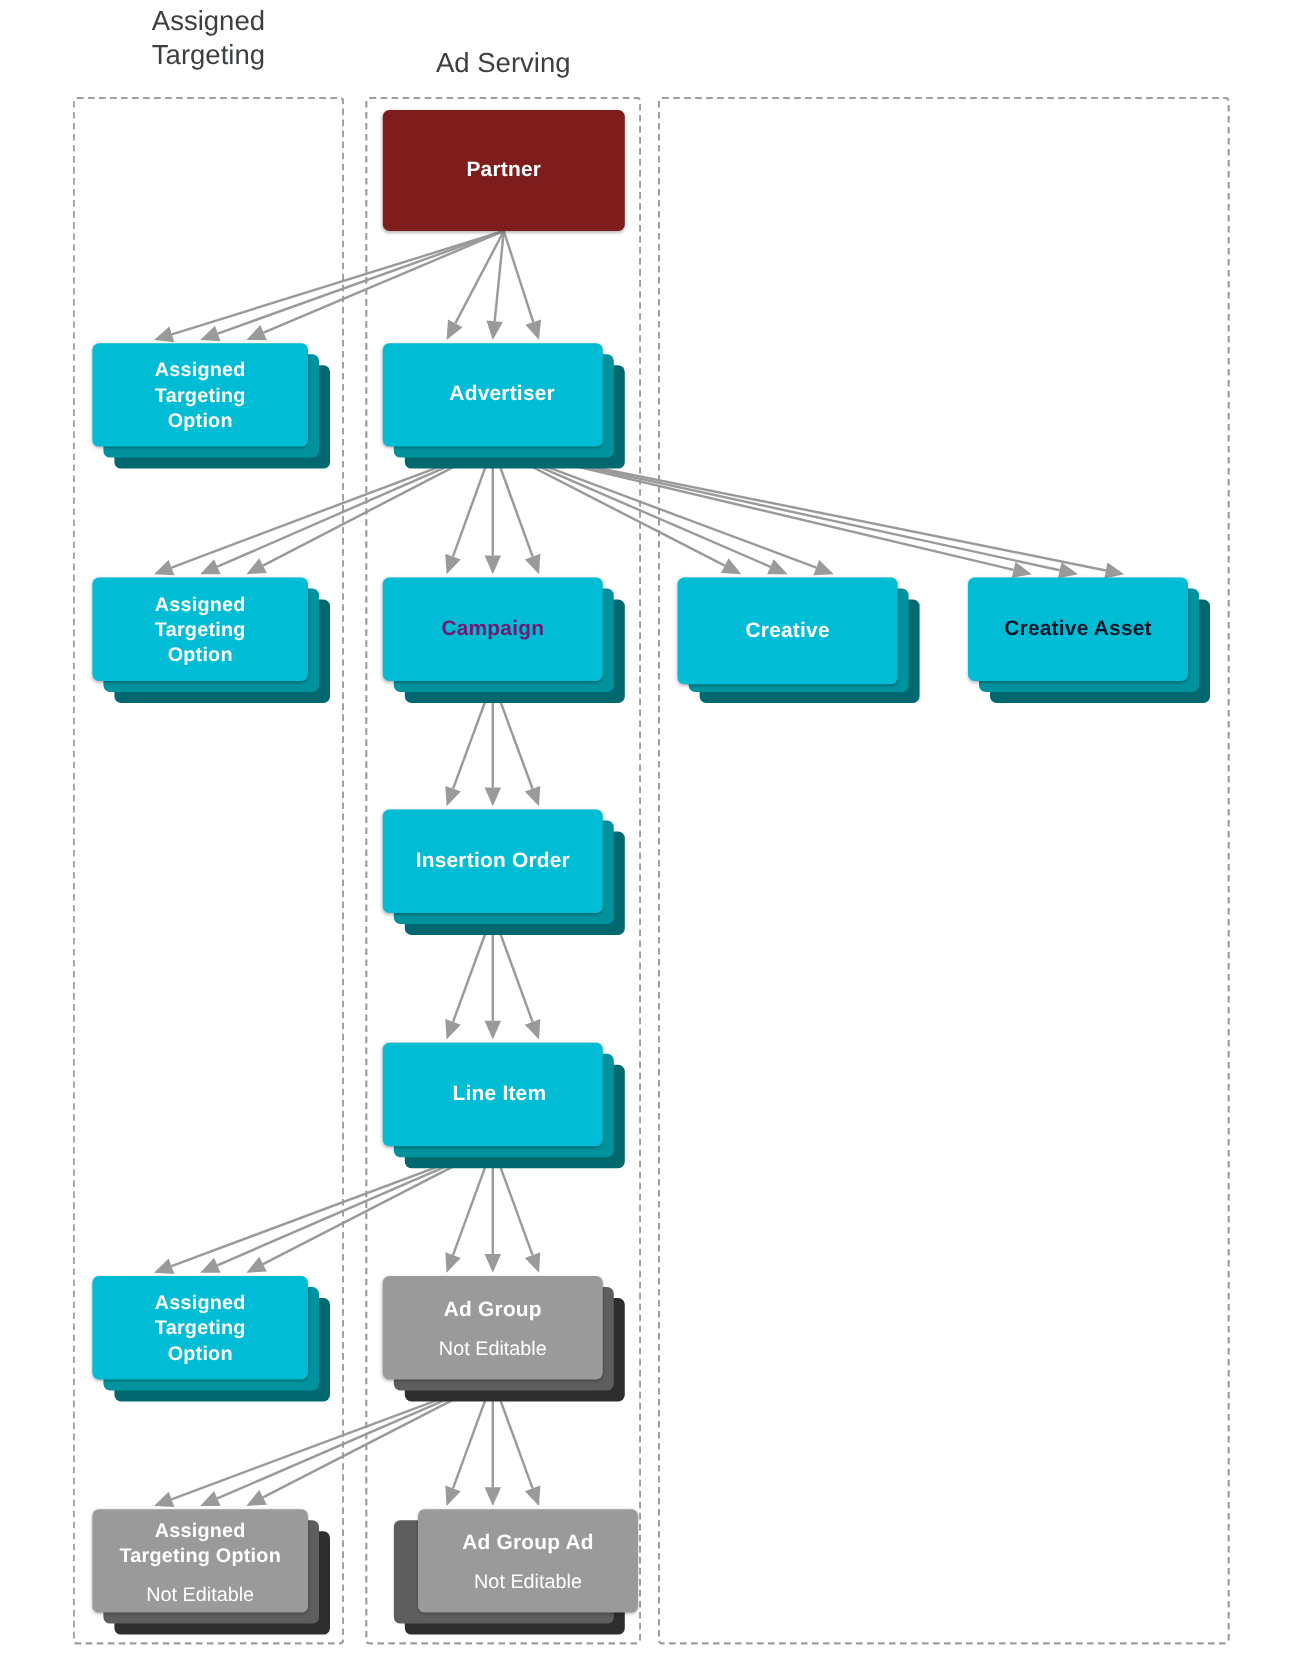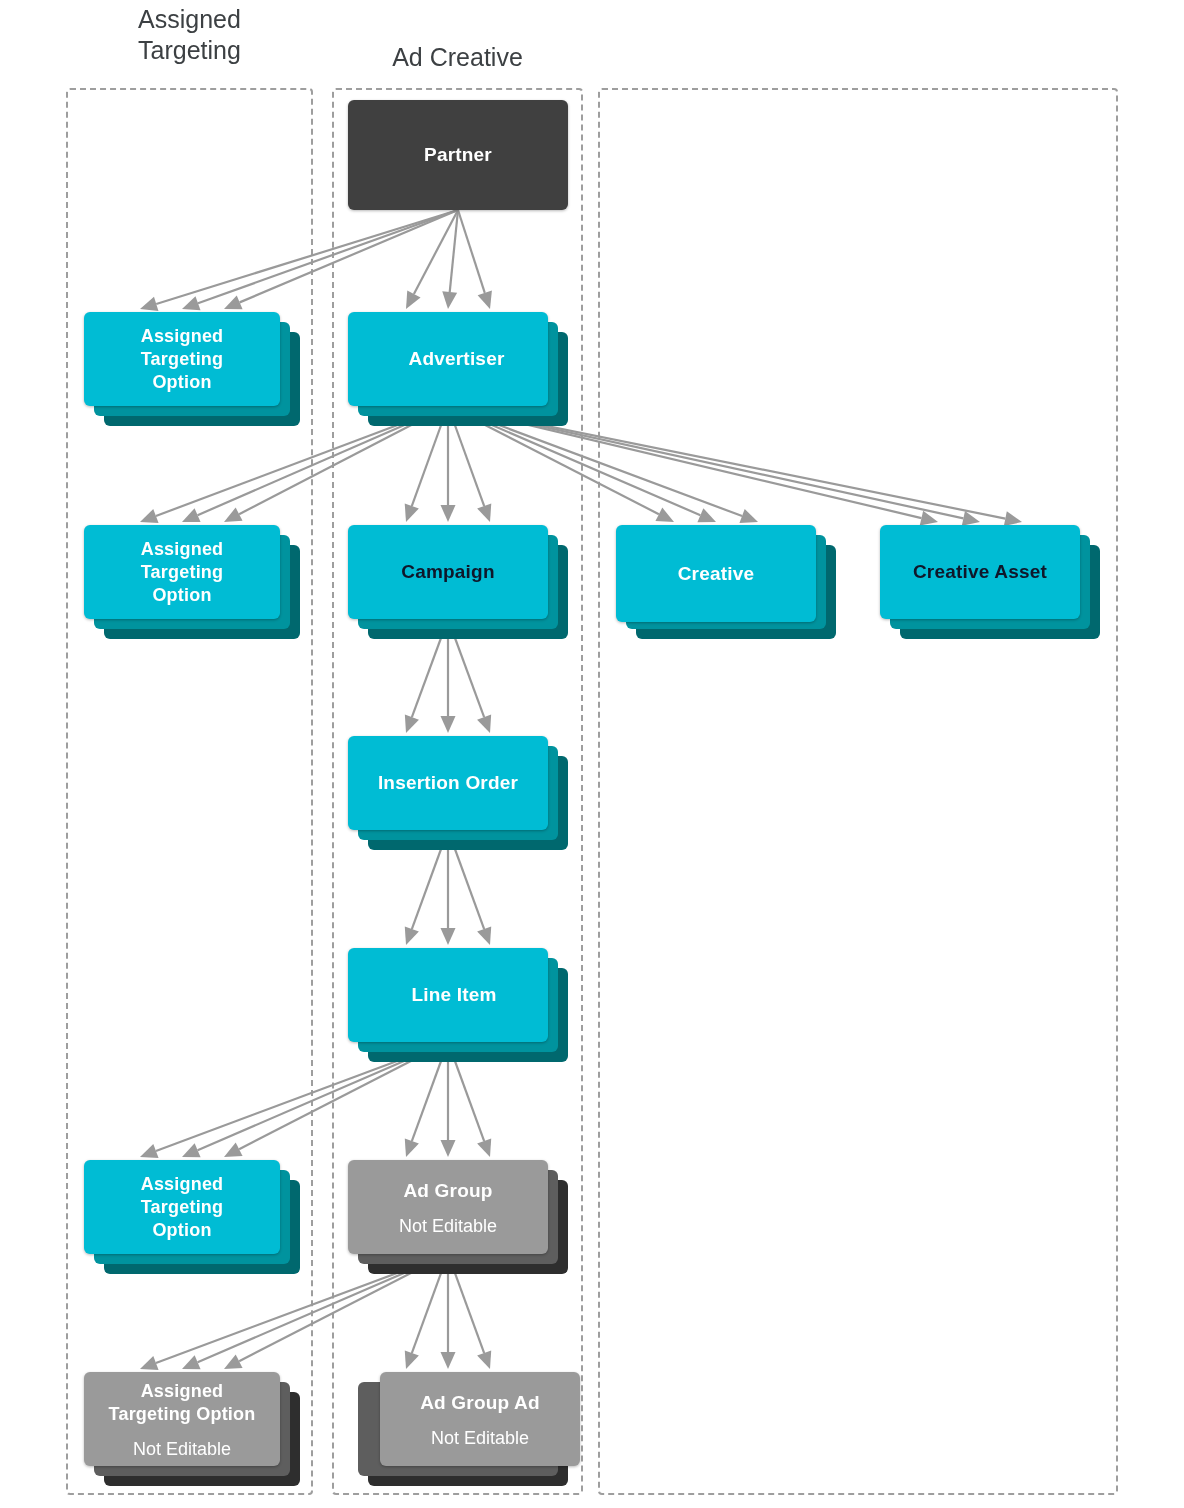--- a/index.html
+++ b/index.html
@@ -35,21 +35,21 @@
 </head>
 <body>
 
 <div id="stage">
 
   <div class="col-label" style="left:66px;top:4px;width:247px;">
     <div>Assigned</div>
     <div>Targeting</div>
   </div>
   <div class="col-label" style="left:332px;top:42px;width:251px;">
-    <div>Ad Creative</div>
+    <div>Ad Serving</div>
   </div>
 
   <div class="col-frame" style="left:66px;top:88px;width:247px;height:1407px;"></div>
   <div class="col-frame" style="left:332px;top:88px;width:251px;height:1407px;"></div>
   <div class="col-frame" style="left:598px;top:88px;width:520px;height:1407px;"></div>
 
   <svg id="arrows" viewBox="0 0 1184 1508" width="1184" height="1508">
       <g>
         <line x1="458" y1="210" x2="156.23159966196206" y2="303.94676614297407" stroke="#9A9A9A" stroke-width="2.2"></line>
         <polygon points="140,309 154.00223178386238,296.78576629210846 158.46096754006174,311.1077659938397" fill="#9A9A9A"></polygon>
@@ -191,21 +191,21 @@
         <polygon points="448,1369 440.5,1352 455.5,1352" fill="#9A9A9A"></polygon>
       </g>
       <g>
         <line x1="448" y1="1254" x2="484.16807564773484" y2="1353.031635702131" stroke="#9A9A9A" stroke-width="2.2"></line>
         <polygon points="490,1369 477.1232090457338,1355.604543504601 491.2129422497359,1350.4587278996612" fill="#9A9A9A"></polygon>
       </g>
     </svg>
 
   <div id="nodes">
       <div class="node" style="left: 0px; top: 0px;">
-        <div class="card front" style="left: 348px; top: 100px; width: 220px; height: 110px; background: #404040; color: rgb(255, 255, 255);">
+        <div class="card front" style="left: 348px; top: 100px; width: 220px; height: 110px; background: #7f1d1d; color: rgb(255, 255, 255);">
           <div class="title">Partner</div>
         </div>
       </div>
       <div class="node" style="left: 0px; top: 0px;">
         <div class="card" style="left: 104px; top: 332px; width: 196px; height: 94px; background: rgb(0, 104, 110);"></div>
         <div class="card" style="left: 94px; top: 322px; width: 196px; height: 94px; background: rgb(0, 147, 158);"></div>
         <div class="card front" style="left: 84px; top: 312px; width: 196px; height: 94px; background: rgb(0, 188, 212); color: rgb(255, 255, 255);">
           <div class="title sm">
             <div>Assigned</div>
             <div>Targeting</div>
@@ -227,21 +227,21 @@
           <div class="title sm">
             <div>Assigned</div>
             <div>Targeting</div>
             <div>Option</div>
           </div>
         </div>
       </div>
       <div class="node" style="left: 0px; top: 0px;">
         <div class="card" style="left: 368px; top: 545px; width: 200px; height: 94px; background: rgb(0, 104, 110);"></div>
         <div class="card" style="left: 358px; top: 535px; width: 200px; height: 94px; background: rgb(0, 147, 158);"></div>
-        <div class="card front" style="left: 348px; top: 525px; width: 200px; height: 94px; background: rgb(0, 188, 212); color: #0f172a;">
+        <div class="card front" style="left: 348px; top: 525px; width: 200px; height: 94px; background: rgb(0, 188, 212); color: #701a75;">
           <div class="title">Campaign</div>
         </div>
       </div>
       <div class="node" style="left: 0px; top: 0px;">
         <div class="card" style="left: 636px; top: 545px; width: 200px; height: 94px; background: rgb(0, 104, 110);"></div>
         <div class="card" style="left: 626px; top: 535px; width: 200px; height: 94px; background: rgb(0, 147, 158);"></div>
         <div class="card front" style="left: 616px; top: 525px; width: 200px; height: 97px; background: rgb(0, 188, 212); color: rgb(255, 255, 255);">
           <div class="title">Creative</div>
         </div>
       </div>

